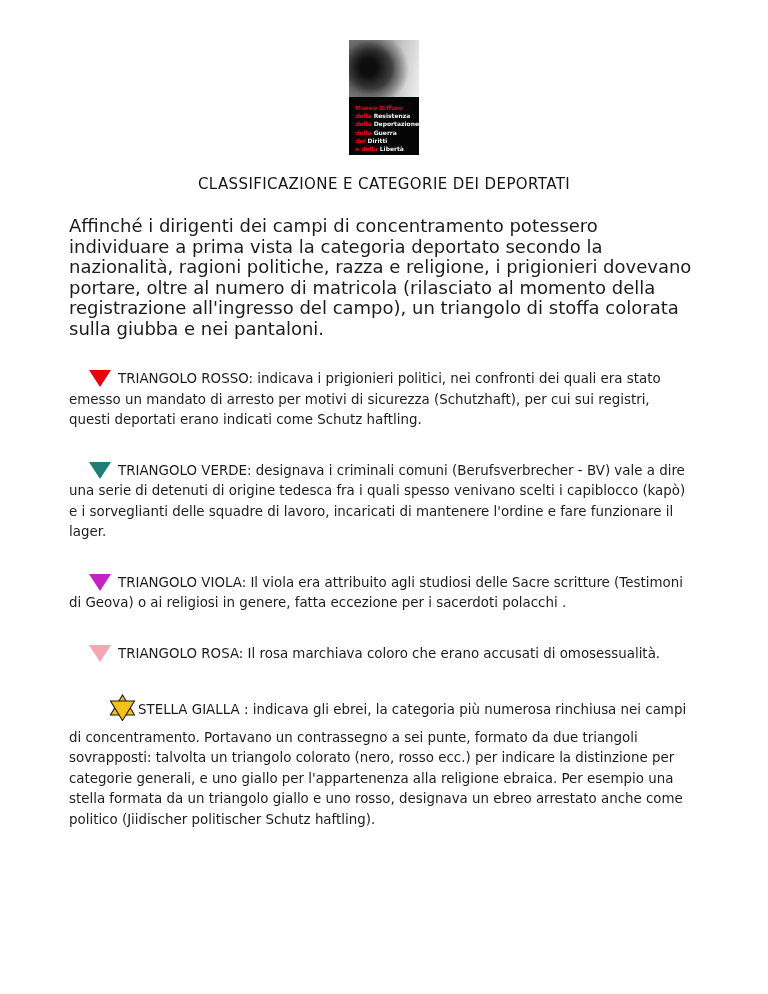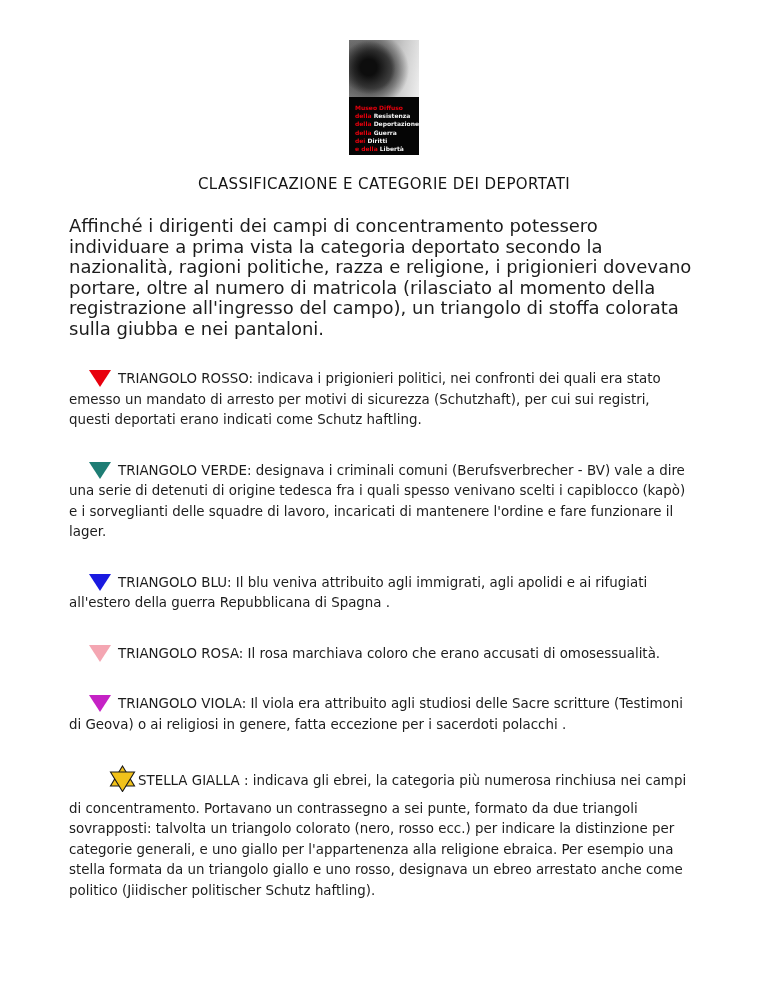--- a/index.html
+++ b/index.html
@@ -70,30 +70,27 @@
 
   <p class="section">
     <span class="tri" style="border-top-color: rgb(232, 0, 13);"></span><span class="label">TRIANGOLO ROSSO: </span><span class="body-text">indicava i prigionieri politici, nei confronti dei quali era stato emesso un mandato di arresto per motivi di sicurezza (Schutzhaft), per cui sui registri, questi deportati erano indicati come Schutz haftling.</span>
   </p>
 
   <p class="section">
     <span class="tri" style="border-top-color: rgb(30, 125, 116);"></span><span class="label">TRIANGOLO VERDE: </span><span class="body-text">designava i criminali comuni (Berufsverbrecher - BV) vale a dire una serie di detenuti di origine tedesca fra i quali spesso venivano scelti i capiblocco (kapò) e i sorveglianti delle squadre di lavoro, incaricati di mantenere l'ordine e fare funzionare il lager.</span>
   </p>
 
 
+
   <p class="section">
-    <span class="tri" style="border-top-color: rgb(26, 26, 224);"></span><span class="label">TRIANGOLO BLU: </span><span class="body-text">Il blu veniva attribuito agli immigrati,  agli apolidi e ai rifugiati all'estero della guerra Repubblicana di Spagna .</span>
+    <span class="tri" style="border-top-color: rgb(197, 34, 197);"></span><span class="label">TRIANGOLO VIOLA: </span><span class="body-text">Il viola era attribuito agli studiosi delle Sacre scritture (Testimoni di Geova) o ai religiosi in genere, fatta eccezione per i sacerdoti polacchi .</span>
   </p>
 
   <p class="section">
     <span class="tri" style="border-top-color: rgb(244, 166, 178);"></span><span class="label">TRIANGOLO ROSA: </span><span class="body-text">Il rosa marchiava coloro che erano accusati di omosessualità.</span>
-  </p>
-
-  <p class="section">
-    <span class="tri" style="border-top-color: rgb(197, 34, 197);"></span><span class="label">TRIANGOLO VIOLA: </span><span class="body-text">Il viola era attribuito agli studiosi delle Sacre scritture (Testimoni di Geova) o ai religiosi in genere, fatta eccezione per i sacerdoti polacchi .</span>
   </p>
 
 
   <p class="section">
     <span class="star-wrap"><svg width="27" height="27" viewBox="0 0 27 27">
           <polygon points="13.5,1 25.5,21 1.5,21" stroke="#1a1a1a" stroke-width="1.1" style="fill: rgb(242, 194, 26);"></polygon>
           <polygon points="1.5,7 25.5,7 13.5,26.5" stroke="#1a1a1a" stroke-width="1.1" style="fill: rgb(242, 194, 26);"></polygon>
         </svg></span><span class="label">STELLA GIALLA : </span><span class="body-text">indicava gli ebrei, la categoria più numerosa rinchiusa nei campi di concentramento. Portavano un contrassegno a sei punte, formato da due triangoli sovrapposti: talvolta un triangolo colorato (nero, rosso ecc.) per indicare la distinzione per categorie generali, e uno giallo per  l'appartenenza alla religione ebraica. Per esempio una stella formata da un triangolo giallo e uno rosso, designava un ebreo arrestato anche come politico (Jiidischer politischer Schutz haftling).</span>
   </p>
 

